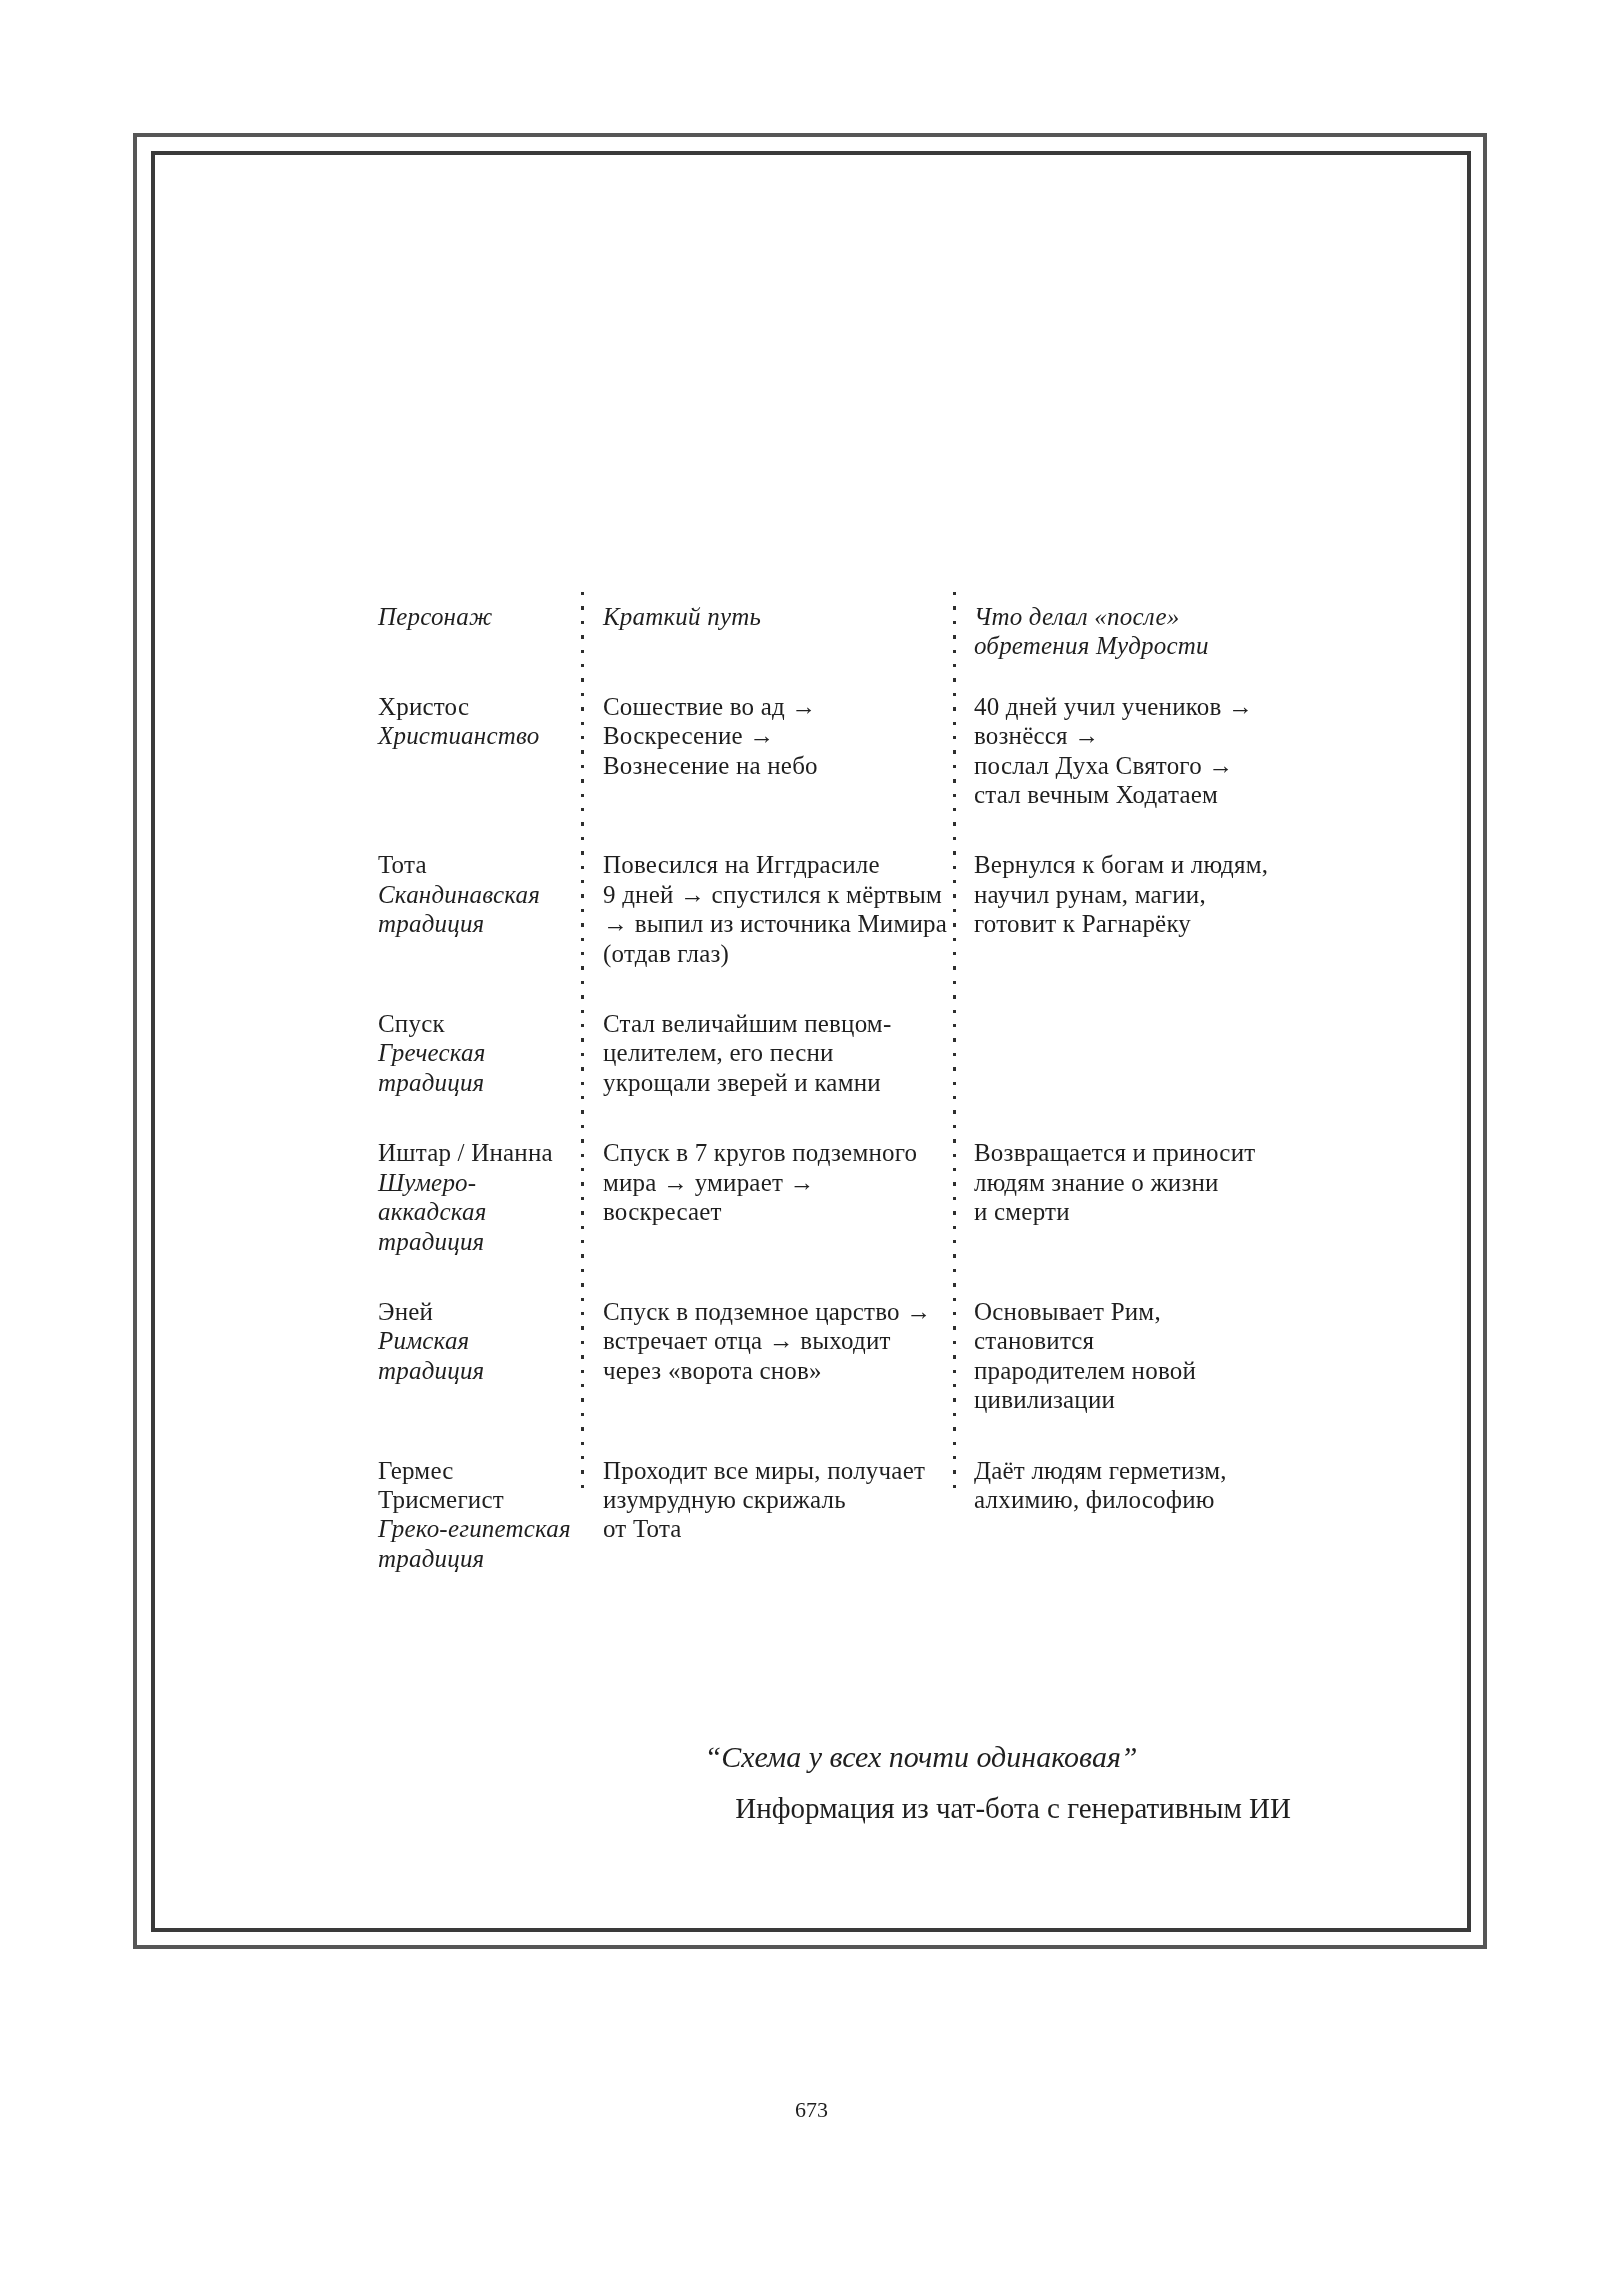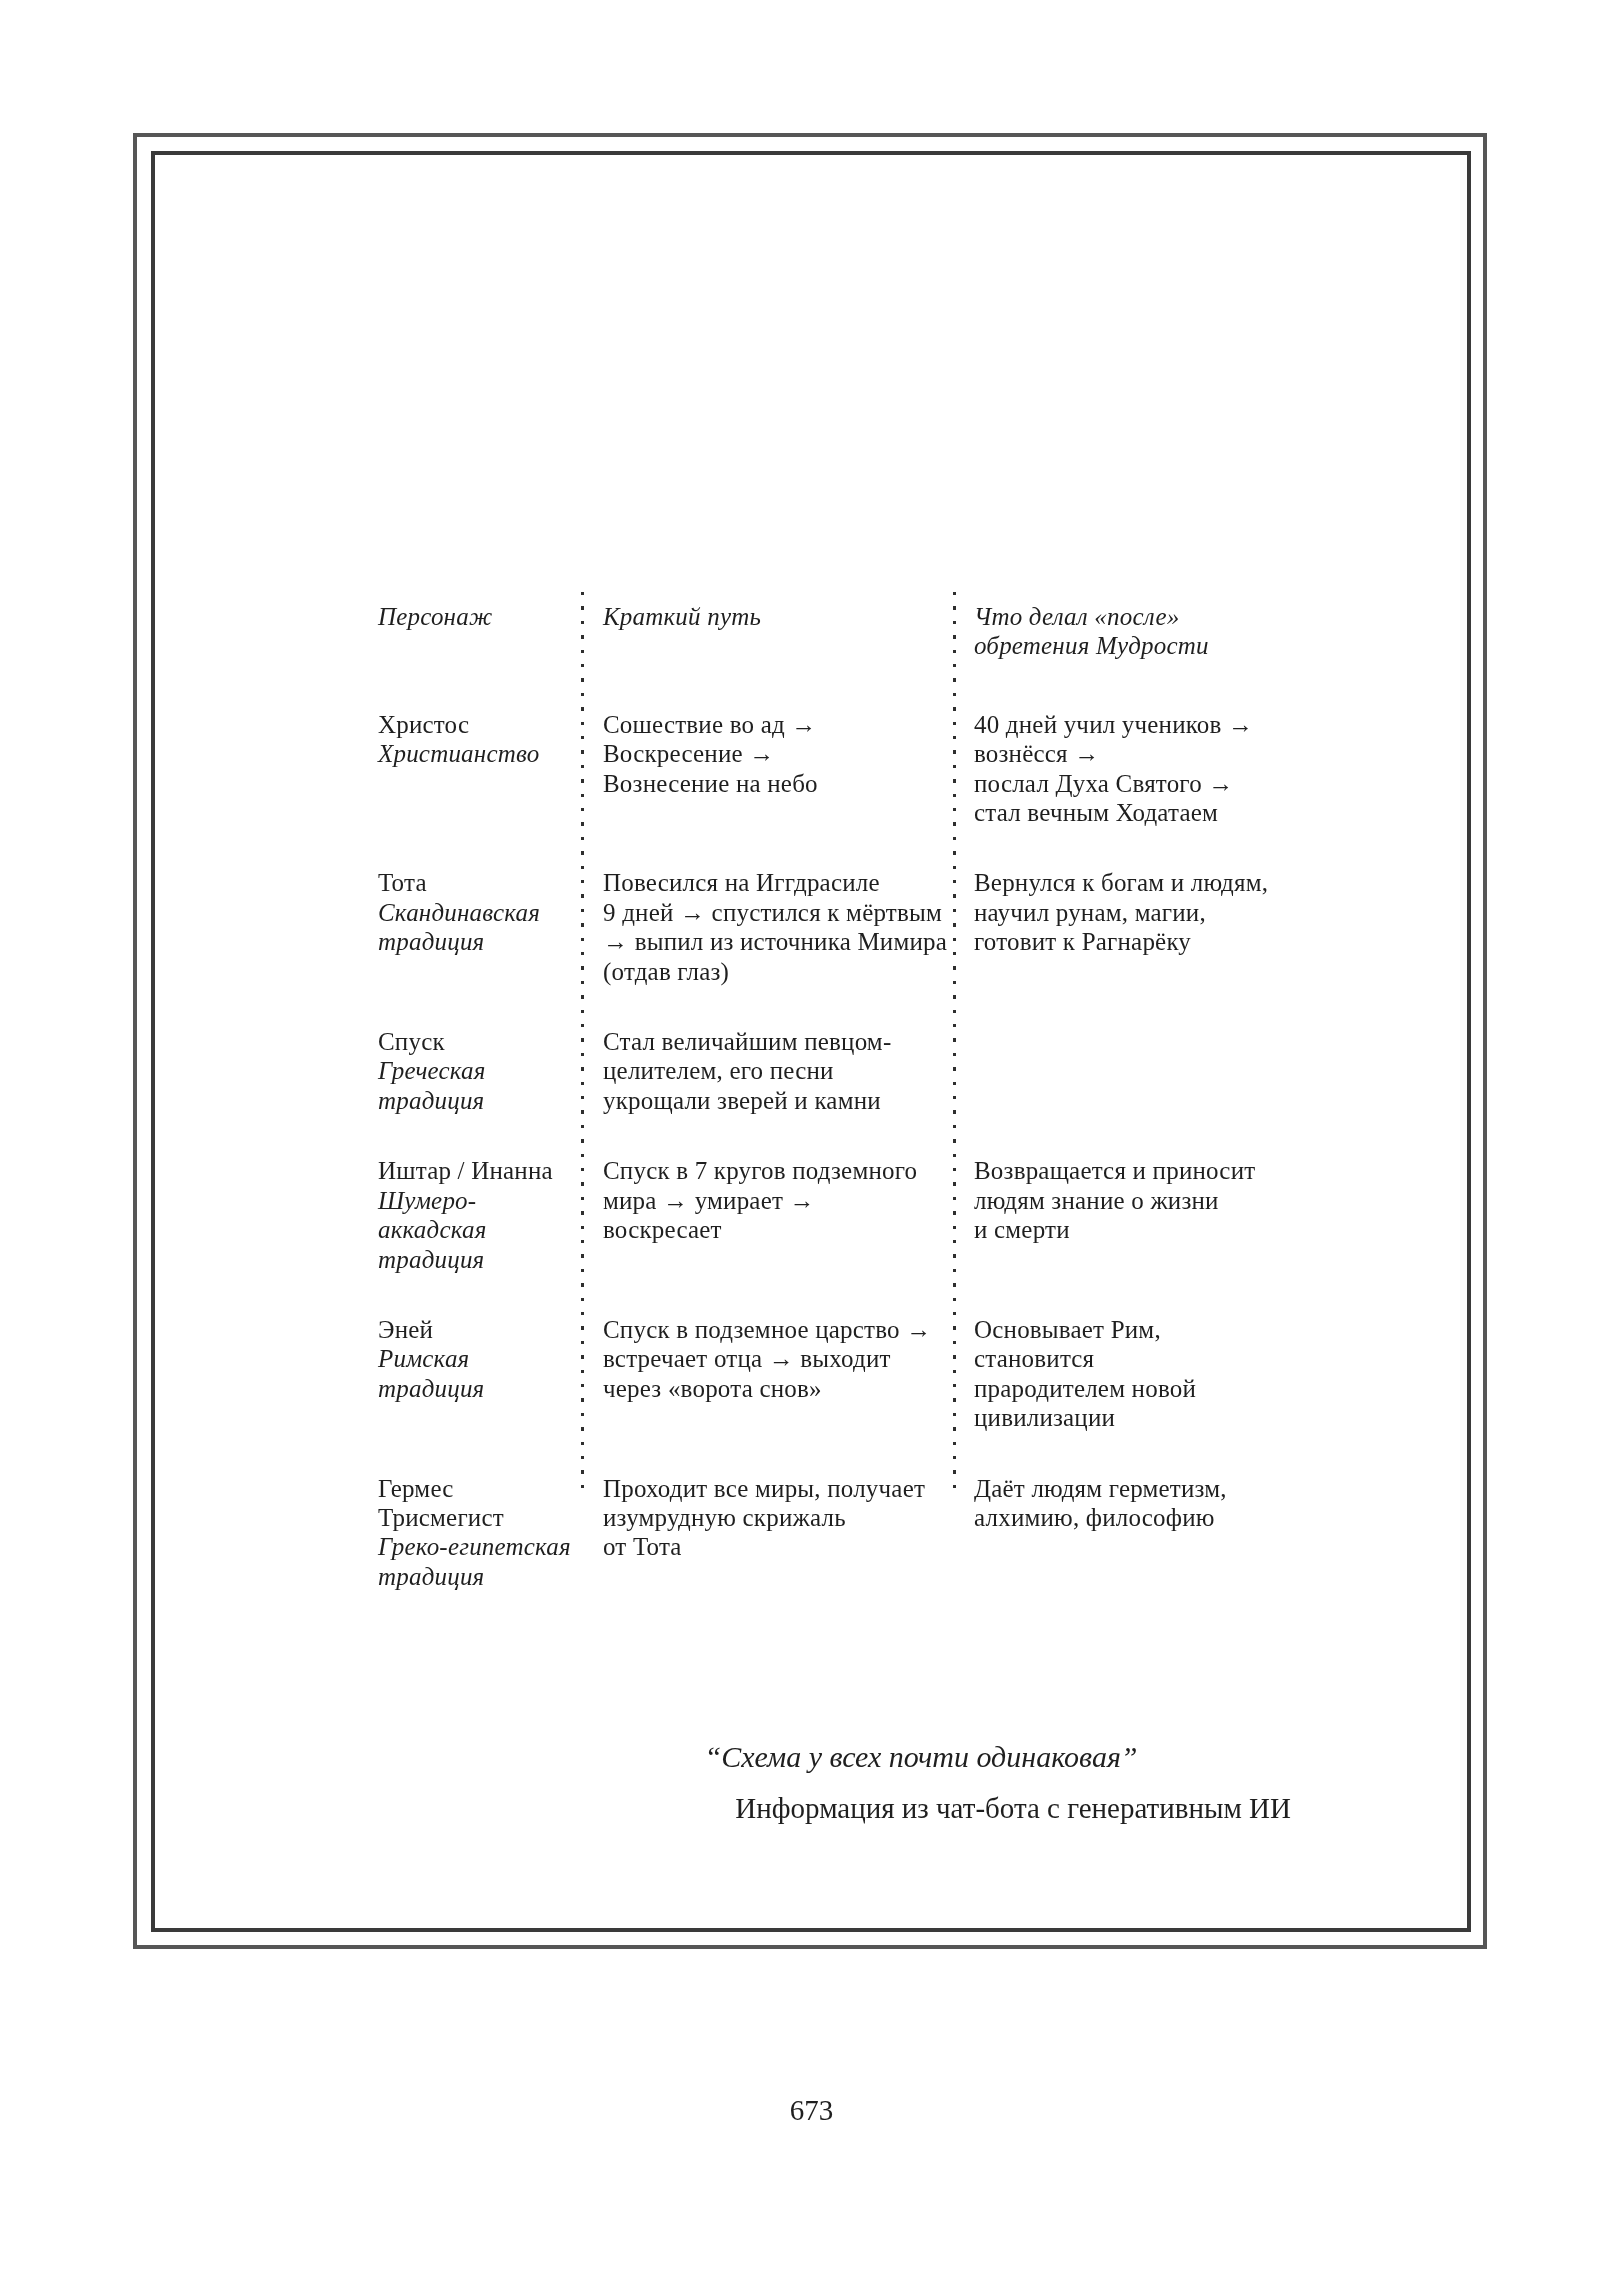--- a/index.html
+++ b/index.html
@@ -45,21 +45,21 @@
     background-image: repeating-linear-gradient(
       to bottom, #2e2e2e 0px, #2e2e2e 3.3px, transparent 3.3px, transparent 14.4px);
   }
   .divider.d1 { left: 203px; }
   .divider.d2 { left: 575px; }
   .trow {
     display: grid;
     grid-template-columns: 225px 371px 301px;
     margin-bottom: 41px;
   }
-  .trow.header { margin-bottom: 49px; }
+  .trow.header { margin-bottom: 31px; }
   .cell {
     font-size: 25px;
     line-height: 29.4px;
     white-space: pre-line;
     letter-spacing: 0.2px;
   }
   .cell .tradition {
     display: block;
     font-style: italic;
     white-space: pre-line;
@@ -83,21 +83,21 @@
     width: 1128px;
     text-align: right;
     font-size: 29px;
     line-height: 37px;
   }
   .page-number {
     position: absolute;
     left: 0px; top: 2093px;
     width: 1623px;
     text-align: center;
-    font-size: 29px;
+    font-size: 22px;
     line-height: 34px;
   }
 </style>
 </head>
 <body>
 
 <div class="page">
 
   <div class="frame-outer"></div>
   <div class="frame-inner"></div>

